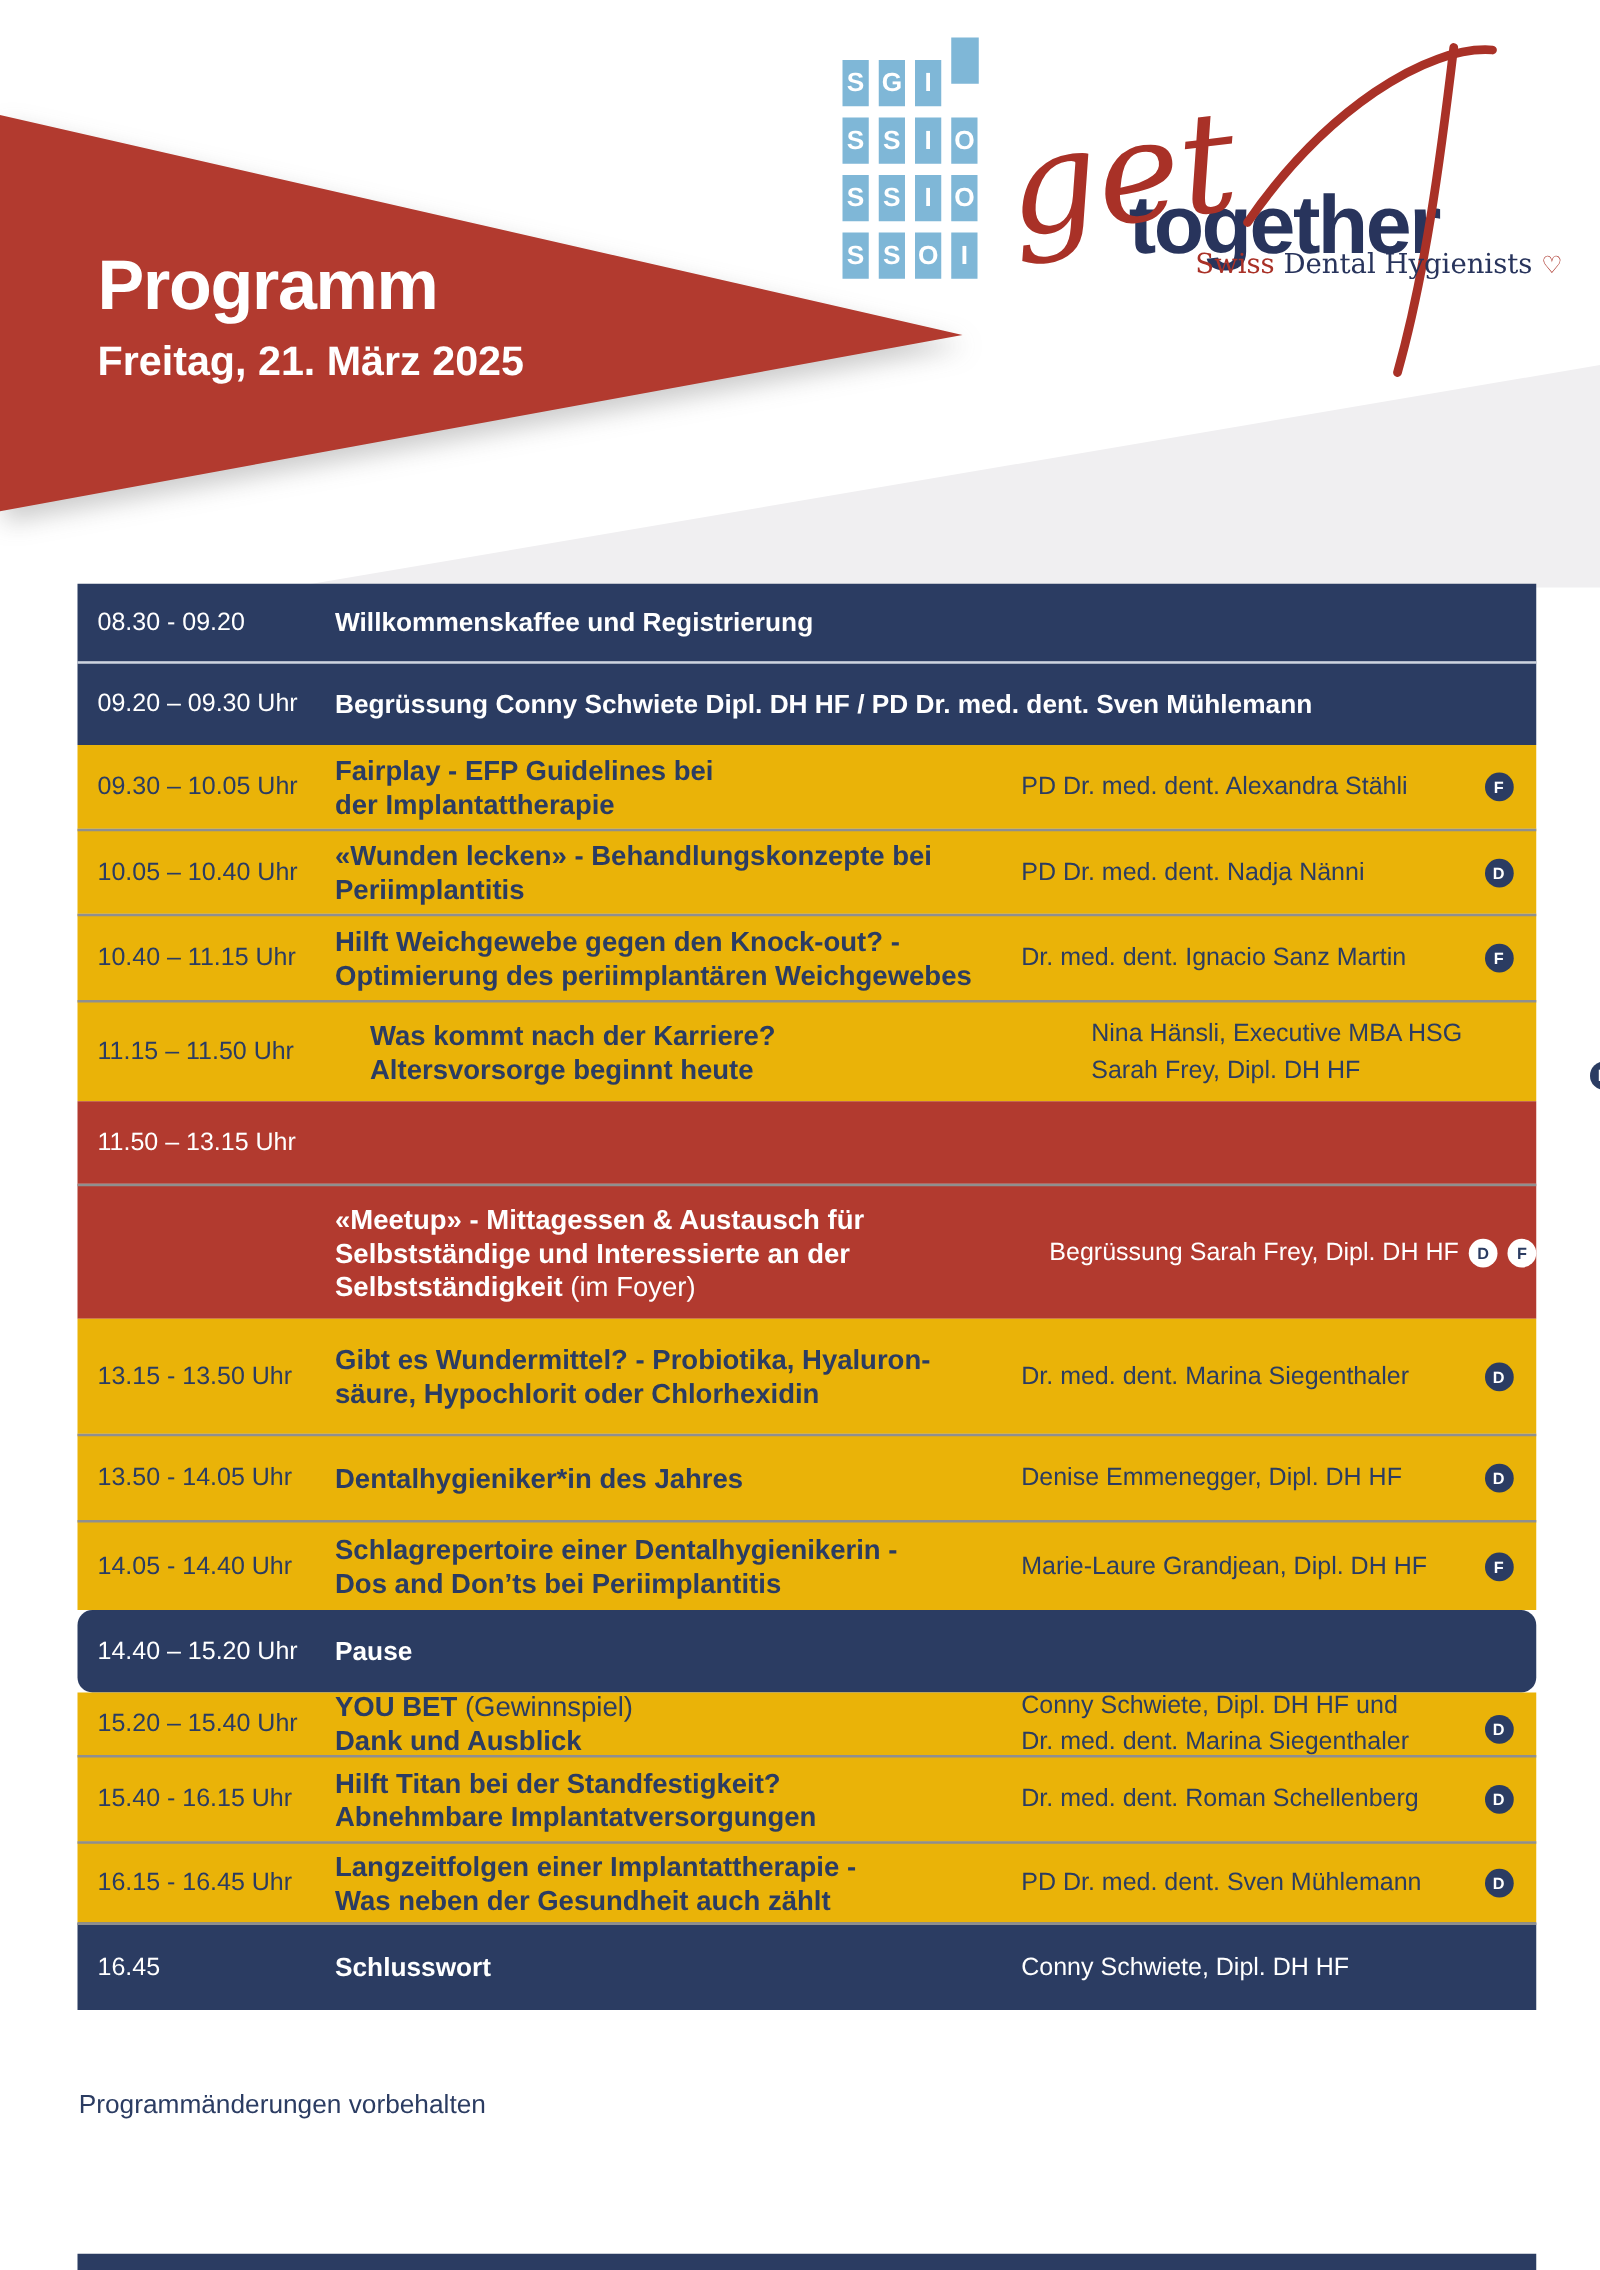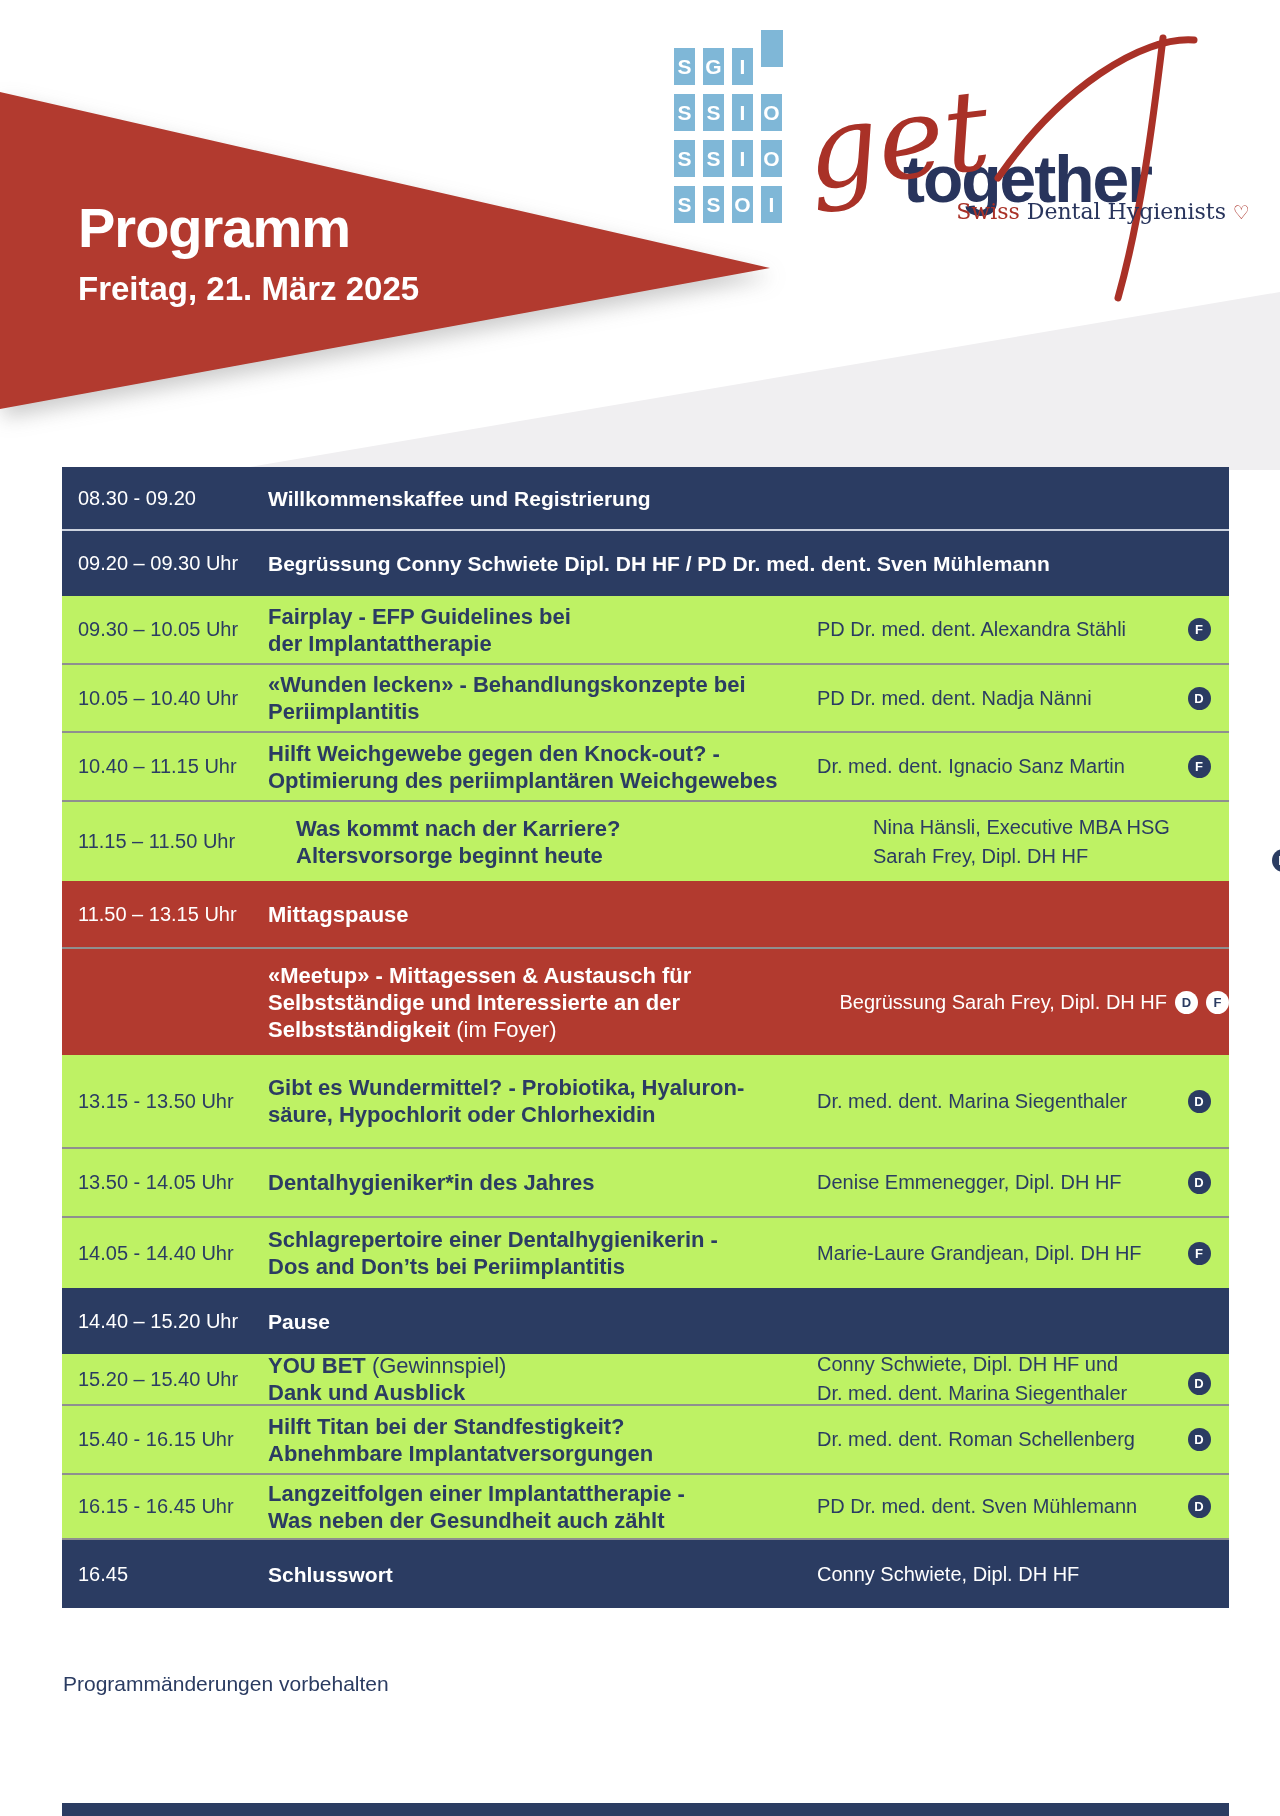--- a/index.html
+++ b/index.html
@@ -47,21 +47,21 @@
     position:absolute;right:30px;top:199px;z-index:4;
     font-family:"DejaVu Serif", serif;font-size:22px;color:var(--brand-navy);white-space:nowrap;
   }
   .brand-sub .swiss{color:var(--brand-red)}
   .brand-sub .heart{color:var(--brand-red);font-size:19px}
   
   .table{position:absolute;left:62px;top:467px;width:1167px;z-index:5}
   .row{display:flex;align-items:center;width:100%}
   .row.sep{border-top:2px solid var(--separator)}
   .row.sep-light{border-top:2px solid var(--sep-light)}
-  .v-white{background:#bef264;color:var(--navy)}
+  .v-white{background:#eab308;color:var(--navy)}
   .v-navy{background:var(--navy);color:#fff}
   .v-red{background:var(--red);color:#fff}
   .c-time{width:206px;flex:none;padding-left:16px;font-size:20px}
   .c-title{width:549px;flex:none;padding-right:8px}
   .c-title.wide{width:auto;flex:1}
   .ln{font-size:22px;font-weight:bold;line-height:27px}
   .v-navy .ln{font-size:21px}
   .seg-r{font-weight:normal}
   .c-speaker{width:352px;flex:none;font-size:20px;line-height:29px}
   .c-badge{width:60px;flex:none;display:flex;justify-content:center;align-items:center;gap:6px}
@@ -189,23 +189,20 @@
       <div class="c-speaker">
         <div class="sp-ln">Nina Hänsli, Executive MBA HSG</div>
         <div class="sp-ln">Sarah Frey, Dipl. DH HF</div>
       </div>
       <div class="c-badge">
         <div class="bdg">D</div>
       </div>
     </div>
     <div class="row v-red" style="height: 66px;">
       <div class="c-time">11.50 – 13.15 Uhr</div>
-      <div class="c-title wide">
-        <div class="ln">Mittagspause</div>
-      </div>
     </div>
     <div class="row v-red sep" style="height: 108px;">
       <div class="c-time"></div>
       <div class="c-title">
         <div class="ln">«Meetup» - Mittagessen &amp; Austausch für</div>
         <div class="ln">Selbstständige und Interessierte an der</div>
         <div class="ln"><span class="seg-b">Selbstständigkeit</span><span class="seg-r"> (im Foyer)</span></div>
       </div>
       <div class="c-cluster">
         <span class="sp-ln">Begrüssung Sarah Frey, Dipl. DH HF</span>
@@ -244,21 +241,21 @@
         <div class="ln">Schlagrepertoire einer Dentalhygienikerin -</div>
         <div class="ln">Dos and Don’ts bei Periimplantitis</div>
       </div>
       <div class="c-speaker">
         <div class="sp-ln">Marie-Laure Grandjean, Dipl. DH HF</div>
       </div>
       <div class="c-badge">
         <div class="bdg">F</div>
       </div>
     </div>
-    <div class="row v-navy" style="height: 66px;">
+    <div class="row v-navy" style="height: 66px; border-radius: 12px;">
       <div class="c-time">14.40 – 15.20 Uhr</div>
       <div class="c-title wide">
         <div class="ln">Pause</div>
       </div>
     </div>
     <div class="row v-white b-end" style="height: 50px;">
       <div class="c-time">15.20 – 15.40 Uhr</div>
       <div class="c-title">
         <div class="ln"><span class="seg-b">YOU BET</span><span class="seg-r"> (Gewinnspiel)</span></div>
         <div class="ln">Dank und Ausblick</div>

